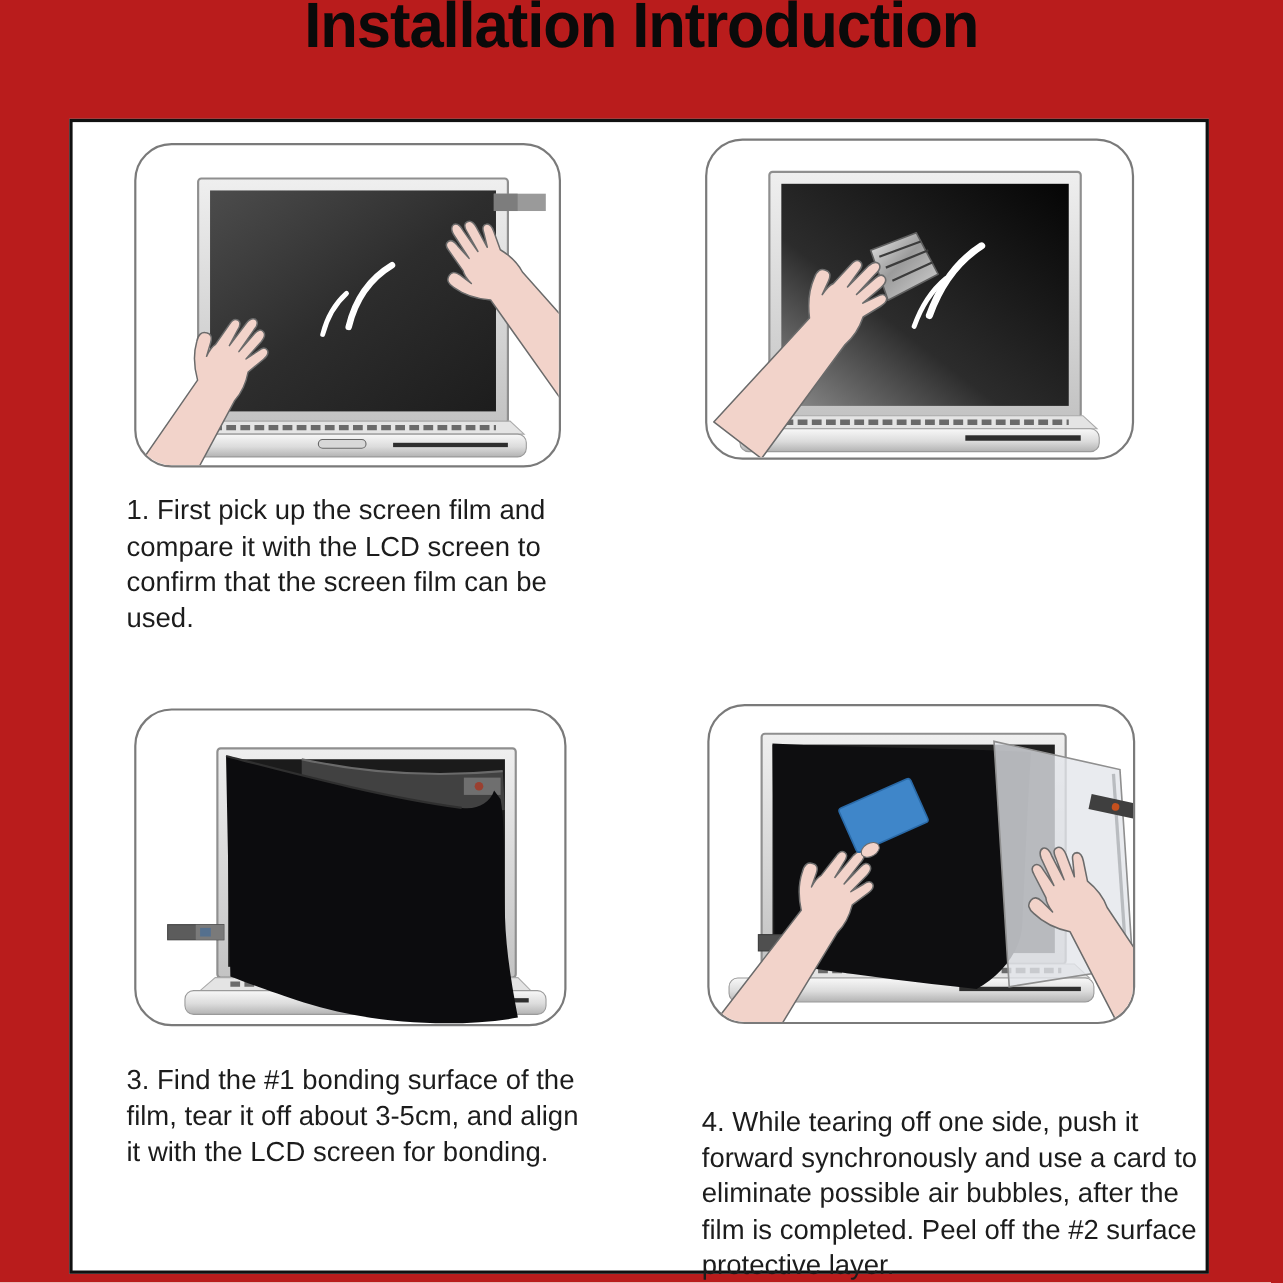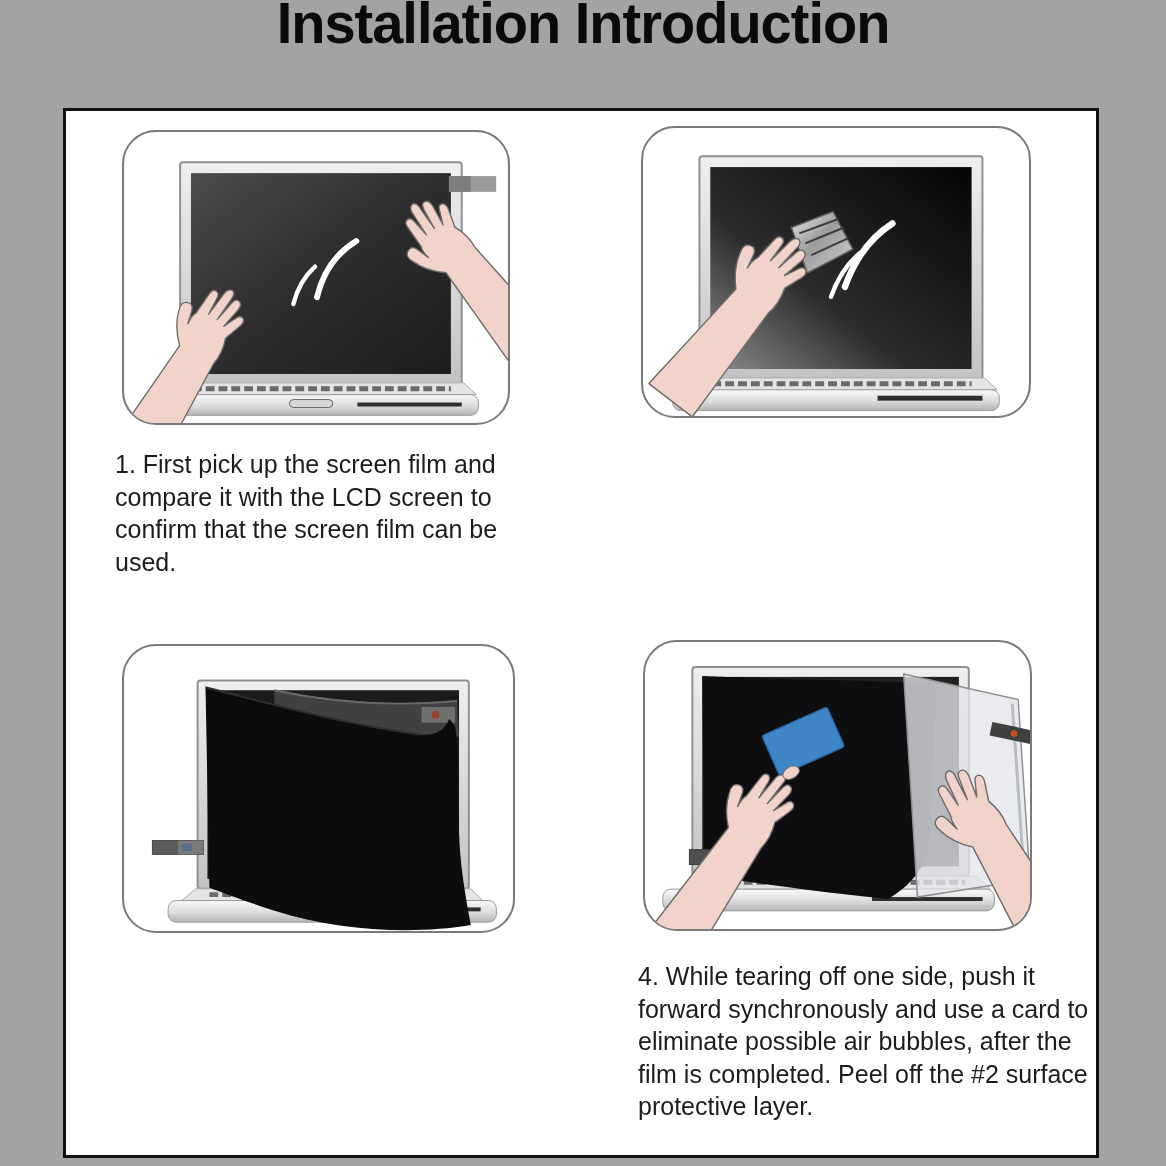--- a/index.html
+++ b/index.html
@@ -1,34 +1,34 @@
 <!DOCTYPE html>
 <html><head>
 <meta charset="utf-8">
 <style>
   html,body{margin:0;padding:0;background:#fff;}
-  .page{position:relative;width:1166px;height:1166px;background:#a3a3a3;
+  .page{position:relative;width:1166px;height:1166px;background:#b91c1c;
         font-family:"Liberation Sans","DejaVu Sans",sans-serif;overflow:hidden;}
   .title{position:absolute;left:0;top:-10px;width:100%;text-align:center;
          font-size:56px;font-weight:bold;letter-spacing:-1px;color:#0a0a0a;margin:0;
          transform:scaleY(1.04);}
   .frame{position:absolute;left:63px;top:108px;width:1030px;height:1044px;
          border:3px solid #111;background:#fff;}
   .panel{position:absolute;border:2px solid #7a7a7a;border-radius:34px;
          background:#fff;overflow:hidden;}
   .panel svg{display:block;width:100%;height:100%;}
   .p1{left:56px;top:19px;width:384px;height:291px;}
   .p2{left:575px;top:15px;width:386px;height:288px;}
   .p3{left:56px;top:533px;width:389px;height:285px;}
   .p4{left:577px;top:529px;width:385px;height:287px;}
   .caption{position:absolute;margin:0;font-size:25px;line-height:1.3;color:#1c1c1c;}
   .c1{left:49px;top:337px;width:402px;}
   .c2{left:579px;top:339px;width:414px;}
   .c3{left:49px;top:855px;width:417px;}
-  .c4{left:572px;top:849px;width:468px;}
+  .c4{left:572px;top:893px;width:468px;}
   .defs-holder{position:absolute;width:0;height:0;overflow:hidden;}
 </style>
 </head>
 <body>
 
 <svg class="defs-holder" aria-hidden="true">
   <defs>
     <linearGradient id="lidGrad" x1="0" y1="0" x2="0" y2="1">
       <stop offset="0" stop-color="#efefef"></stop>
         <stop offset="1" stop-color="#c3c3c3"></stop>
@@ -160,16 +160,17 @@
         <use href="#hand" transform="translate(310,162) rotate(-30) scale(1.2)"></use>
         <use href="#hand" transform="translate(115,150) rotate(35) scale(1.15)"></use>
         <g transform="translate(142,128) rotate(-24)">
           <rect x="-8" y="-40" width="72" height="44" rx="3" fill="#3f86c9" stroke="#2a6aa8" stroke-width="1.5"></rect>
         </g>
         <ellipse cx="148" cy="132" rx="9" ry="6" fill="#f2d3ca" stroke="#6b6b6b" stroke-width="1" transform="rotate(-30 148 132)"></ellipse>
       </svg>
     </div>
 
     <p class="caption c1">1. First pick up the screen film and compare it with the LCD screen to confirm that the screen film can be used.</p>
+    <p class="caption c3">3. Find the #1 bonding surface of the film, tear it off about 3-5cm, and align it with the LCD screen for bonding.</p>
     <p class="caption c4">4. While tearing off one side, push it forward synchronously and use a card to eliminate possible air bubbles, after the film is completed. Peel off the #2 surface protective layer.</p>
 
   </div>
 </div>
 
 </body></html>

